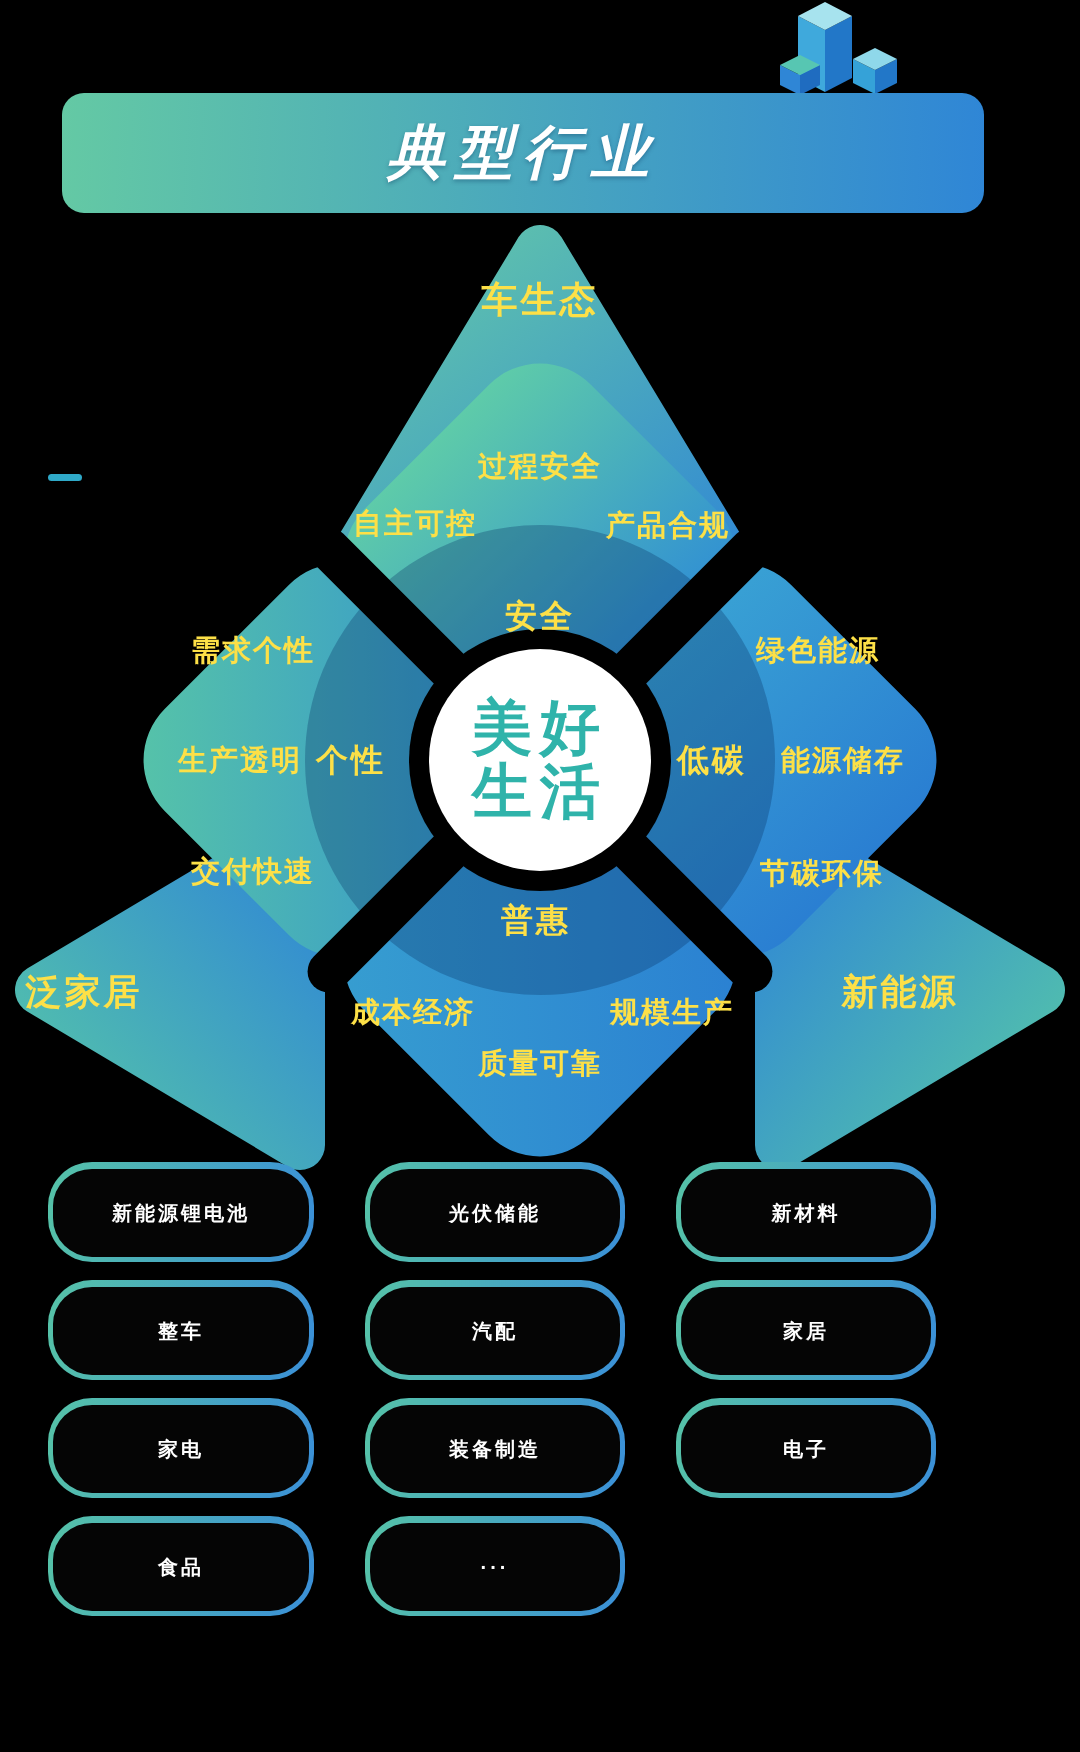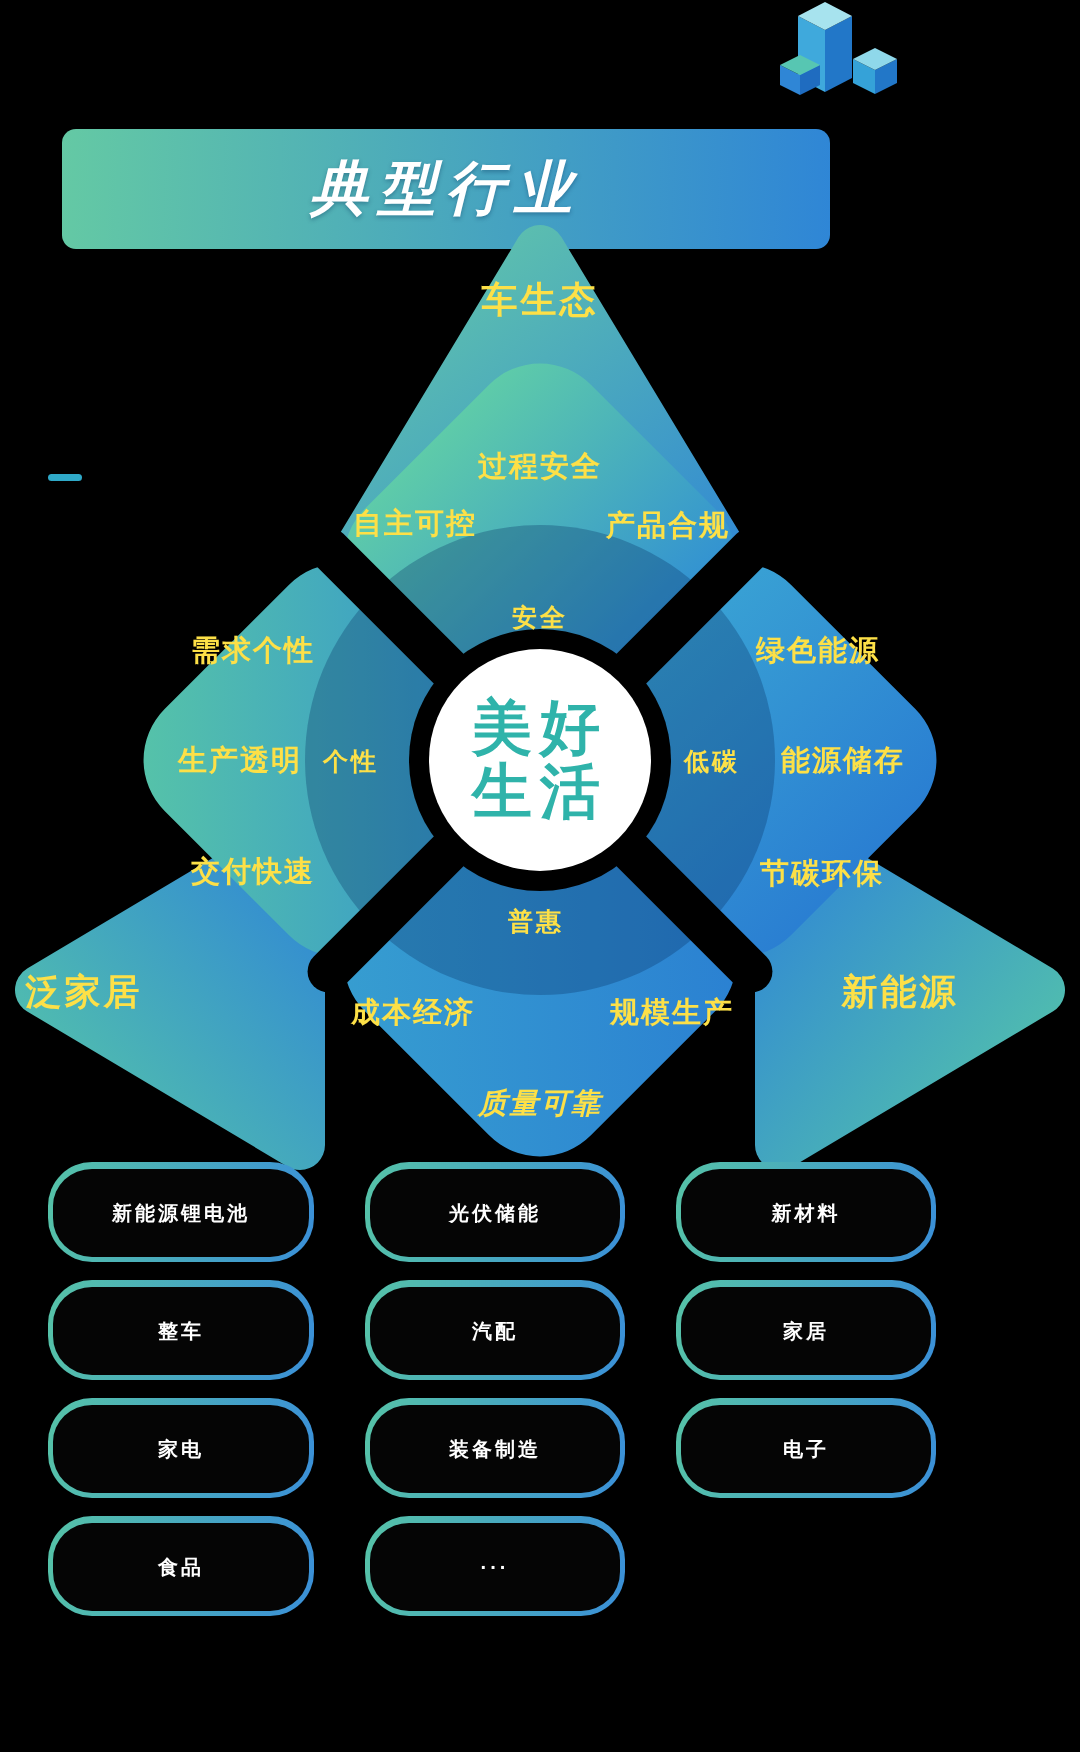--- a/index.html
+++ b/index.html
@@ -1,22 +1,22 @@
 <!DOCTYPE html>
 <html><head>
 <meta charset="utf-8">
 <style>
   html,body{margin:0;padding:0;background:#000;}
   .stage{position:relative;width:1080px;height:1752px;background:#000;overflow:hidden;
          font-family:"Liberation Sans","DejaVu Sans",sans-serif;}
 
   
-  .banner{position:absolute;left:62px;top:93px;width:768px;height:120px;border-radius:14px;
+  .banner{position:absolute;left:62px;top:93px;width:922px;height:120px;border-radius:22px;
           background:linear-gradient(92deg,#64c9a4 0%,#2f86d6 100%);
-          display:flex;align-items:center;justify-content:center;margin-top:36px;}
+          display:flex;align-items:center;justify-content:center;}
   .banner-title{color:#fff;font-size:58px;font-weight:800;font-style:italic;
                 letter-spacing:10px;text-shadow:0 2px 4px rgba(0,40,80,.35);}
 
   
   .buildings{position:absolute;left:770px;top:0;width:170px;height:100px;}
   .dash{position:absolute;left:48px;top:474px;width:34px;height:7px;border-radius:4px;background:#2fa9c8;}
 
   
   .tris{position:absolute;left:0;top:0;width:1080px;height:1752px;z-index:1;}
 
@@ -37,21 +37,21 @@
 
   .ring{position:absolute;left:409px;top:629px;width:262px;height:262px;border-radius:50%;
         background:#000;z-index:6;}
   .center-badge{position:absolute;left:429px;top:649px;width:222px;height:222px;border-radius:50%;
         background:#fff;z-index:7;display:flex;flex-direction:column;align-items:center;justify-content:center;}
   .center-badge span{color:#2fb3aa;font-size:60px;font-weight:800;letter-spacing:8px;line-height:64px;}
 
   
   .lbl{position:absolute;transform:translate(-50%,-50%);color:#fde047;font-weight:700;
        white-space:nowrap;z-index:8;letter-spacing:2px;font-size:29px;}
-  .axis{font-size:25px;letter-spacing:3px;}
+  .axis{font-size:32px;letter-spacing:3px;}
   .sector{font-size:36px;letter-spacing:3px;z-index:2;}
 
   
   .pill-grid{position:absolute;left:48px;top:1162px;display:grid;z-index:9;
              grid-template-columns:266px 260px 260px;column-gap:51px;row-gap:18px;}
   .pill{height:88px;border-radius:44px;border:solid transparent;border-width:7px 5px 5px 5px;
         background:linear-gradient(#050505,#050505) padding-box,
                    linear-gradient(100deg,#56c3a7 0%,#3a8fd8 100%) border-box;
         display:flex;align-items:center;justify-content:center;
         color:#fff;font-size:20px;font-weight:700;letter-spacing:3px;cursor:pointer;}
@@ -127,21 +127,21 @@
   <div class="lbl" style="left:253px;top:651px;">需求个性</div>
   <div class="lbl" style="left:240px;top:761px;">生产透明</div>
   <div class="lbl" style="left:253px;top:872px;">交付快速</div>
 
   <div class="lbl" style="left:818px;top:651px;">绿色能源</div>
   <div class="lbl" style="left:843px;top:761px;">能源储存</div>
   <div class="lbl" style="left:822px;top:874px;">节碳环保</div>
 
   <div class="lbl" style="left:413px;top:1013px;">成本经济</div>
   <div class="lbl" style="left:672px;top:1013px;">规模生产</div>
-  <div class="lbl" style="left:540px;top:1104px;font-style:italic;">质量可靠</div>
+  <div class="lbl" style="left:540px;top:1064px;">质量可靠</div>
 
   <div class="ring"></div>
   <div class="center-badge">
     <span>美好</span>
     <span>生活</span>
   </div>
 
   <div class="pill-grid">
     <div class="pill">新能源锂电池</div>
     <div class="pill">光伏储能</div>

